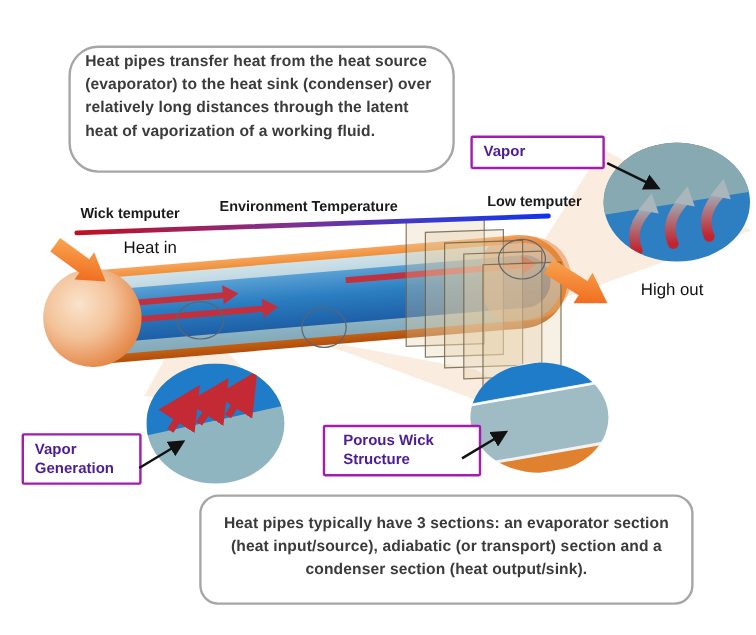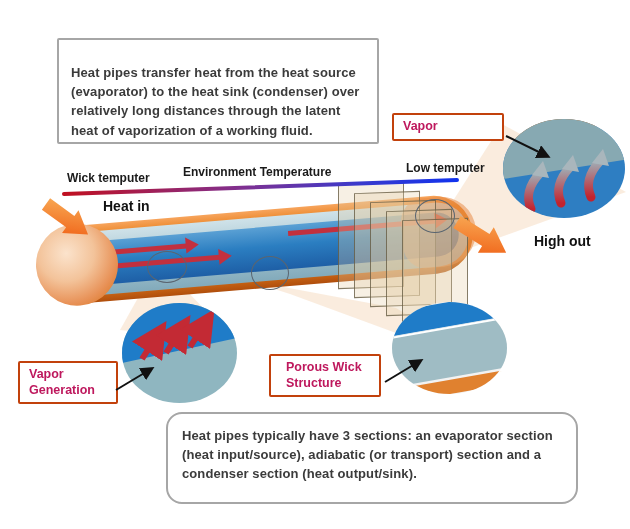--- a/index.html
+++ b/index.html
@@ -2,42 +2,42 @@
 <html><head>
 <meta charset="utf-8">
 <style>
   html,body{margin:0;padding:0;background:#fff;}
   #canvas{
     position:relative;width:630px;height:529px;background:#ffffff;overflow:hidden;
     font-family:"Liberation Sans",sans-serif;
   }
   
   .note-box{
-    position:absolute;background:#fff;border:2px solid #a6a6a6;border-radius:2px;
+    position:absolute;background:#fff;border:2px solid #a6a6a6;border-radius:25px;
     color:#3b3b3b;font-weight:bold;font-size:13px;line-height:1.48;
-    padding:23px 12px;box-sizing:border-box;letter-spacing:.1px;
+    padding:1px 12px;box-sizing:border-box;letter-spacing:.1px;
   }
   #top-note{left:57px;top:38px;width:322px;height:106px;}
-  #bottom-note{left:166px;top:412px;width:412px;height:92px;border-radius:16px;padding:12px 14px;}
+  #bottom-note{left:166px;top:412px;width:412px;height:92px;border-radius:16px;padding:12px 14px;text-align:center;}
   
   .callout-box{
-    position:absolute;background:#fff;border:2px solid #c2410c;border-radius:2px;
-    color:#be185d;font-weight:bold;font-size:12.5px;line-height:1.25;
+    position:absolute;background:#fff;border:2px solid #a21caf;border-radius:2px;
+    color:#4c1d95;font-weight:bold;font-size:12.5px;line-height:1.25;
     padding:4px 9px;box-sizing:border-box;z-index:6;
   }
   #vc-box{left:392px;top:113px;width:112px;}
   #vg-box{left:18px;top:361px;width:100px;}
-  #pw-box{left:269px;top:354px;width:112px;padding-left:15px;}
+  #pw-box{left:269px;top:354px;width:132px;padding-left:15px;}
   
   .temp-label{position:absolute;font-size:12px;font-weight:bold;color:#1a1a1a;z-index:6;white-space:nowrap;}
   #temp-high{left:67px;top:171px;}
   #temp-env{left:183px;top:165px;text-align:center;}
   #temp-low{left:375px;top:161px;margin-left:31px;}
   
-  .heat-label{position:absolute;font-size:14px;font-weight:bold;color:#111;z-index:7;white-space:nowrap;}
+  .heat-label{position:absolute;font-size:14px;font-weight:normal;color:#111;z-index:7;white-space:nowrap;}
   #heat-in-label{left:103px;top:198px;}
   #heat-out-label{left:534px;top:233px;}
   
   #pipe{position:absolute;left:38px;top:226px;width:436px;height:78px;
         transform:rotate(-4.8deg);transform-origin:36px 39px;z-index:2;}
   #pipe-outer{position:absolute;inset:0;border-radius:39px;
         background:linear-gradient(180deg,#f7a45c 0%,#e8811f 16%,#e07a1c 78%,#b04e0c 100%);}
   #pipe-wick{position:absolute;top:7px;bottom:7px;left:30px;right:4px;border-radius:32px;
         background:linear-gradient(180deg,#cfe2e9 0%,#a9c7d2 45%,#82aabb 100%);}
   #pipe-core{position:absolute;top:17px;bottom:17px;left:40px;right:14px;border-radius:22px;

